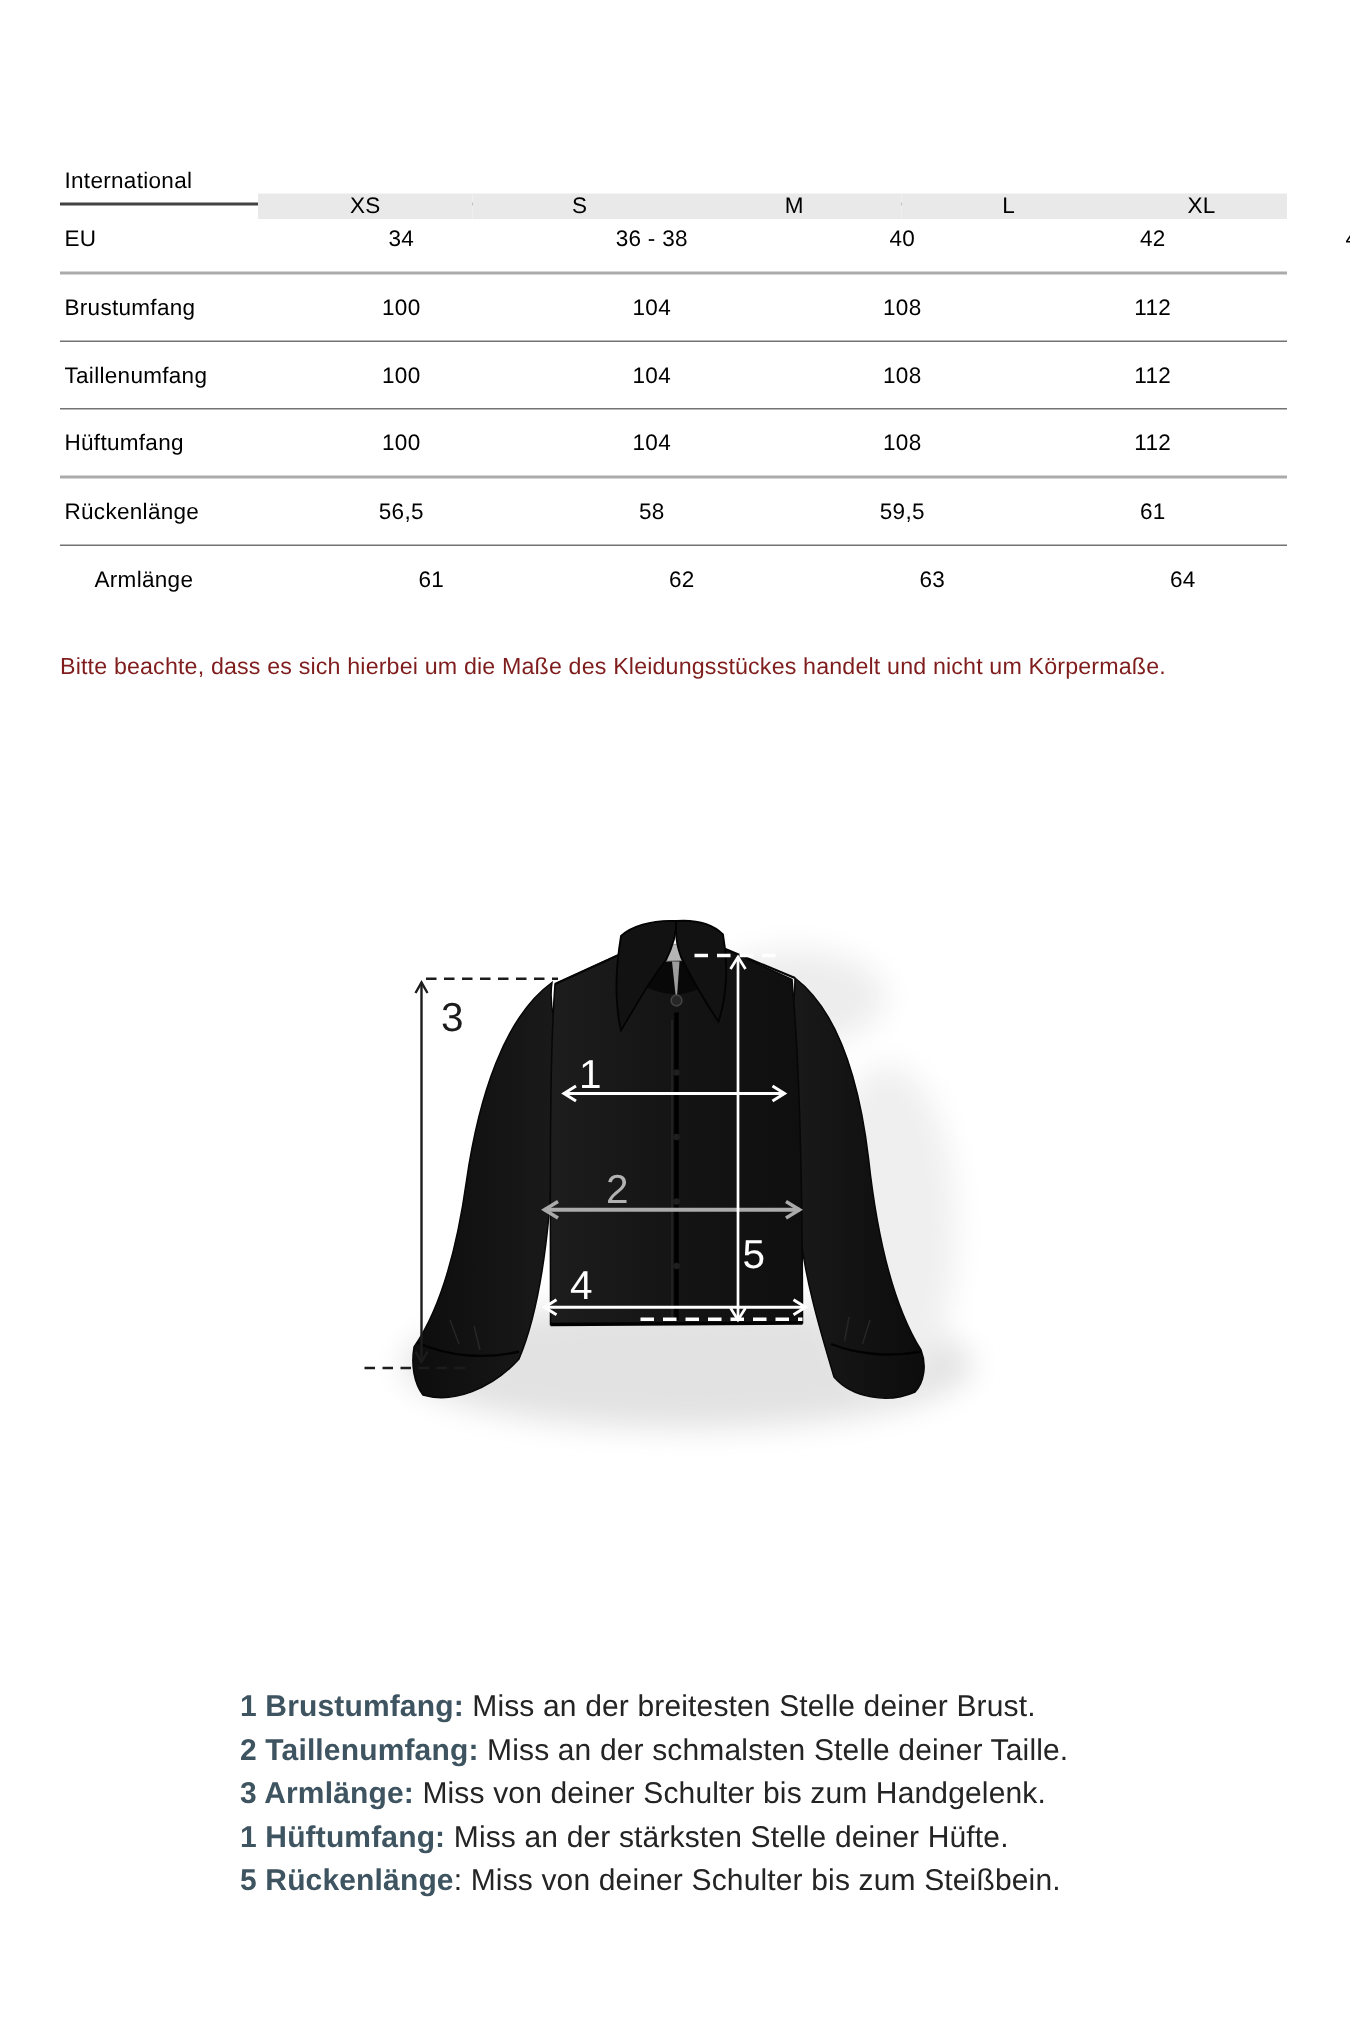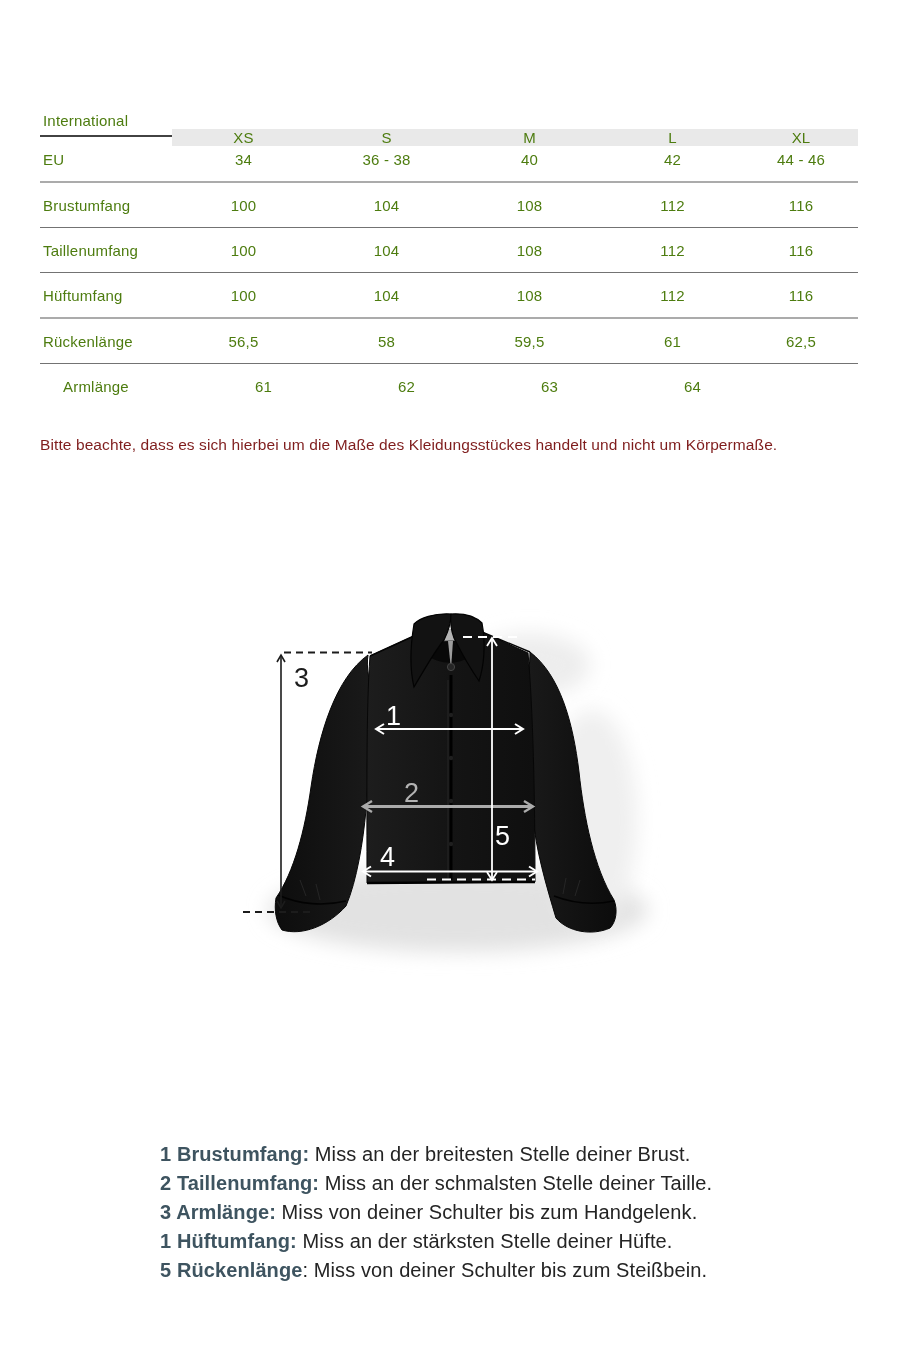--- a/index.html
+++ b/index.html
@@ -9,46 +9,46 @@
   }
 
   
   .size-table { position:absolute; left:40px; top:95px; width:818px; }
   .t-row {
     display:grid;
     grid-template-columns:132px 143px 143px 143px 143px 114px;
     align-items:stretch;
   }
   .t-row .cell {
-    display:flex; align-items:center; font-size:15px; letter-spacing:.2px; color:#4d7c0f;
+    display:flex; align-items:center; font-size:15px; letter-spacing:.2px; color:#000000;
   }
   .t-row .cell.label { justify-content:flex-start; padding-left:3px; }
   .t-row .cell.size  { justify-content:center; text-align:center; }
   .t-header { height:40px; border-bottom:2px solid #424242; }
   .t-header .cell.size { background:#e9e9e9;margin-top:34px; }
-  .t-data { height:44px; border-bottom:2px solid #ababab; }
+  .t-data { height:44px; border-bottom:2px solid #ababab;gap:24px; }
   .t-data.light { border-bottom:1px solid #737373; }
   .t-data:last-child { border-bottom:none;margin-left:20px; }
 
   
   .note {
     position:absolute; left:40px; top:418px; width:830px;
     font-size:15.5px; line-height:22px; color:#7f1d1d; letter-spacing:.1px;
   }
 
   
   .figure { position:absolute; left:220px; top:580px; width:460px; height:400px; }
   .figure text {
     font-family:"Liberation Sans", sans-serif; font-size:27px; font-weight:400;
   }
 
   
   .legend {
     position:absolute; left:160px; top:1124px;
-    font-size:20px; line-height:29px; color:#242424; letter-spacing:.1px;margin-top:16px;
+    font-size:20px; line-height:29px; color:#242424; letter-spacing:.1px;
   }
   .legend .lgd-term { font-weight:700; color:#3e5460; }
 </style>
 </head>
 <body>
 
 <div class="page">
 
   <div class="size-table">
     <div class="t-row t-header">

